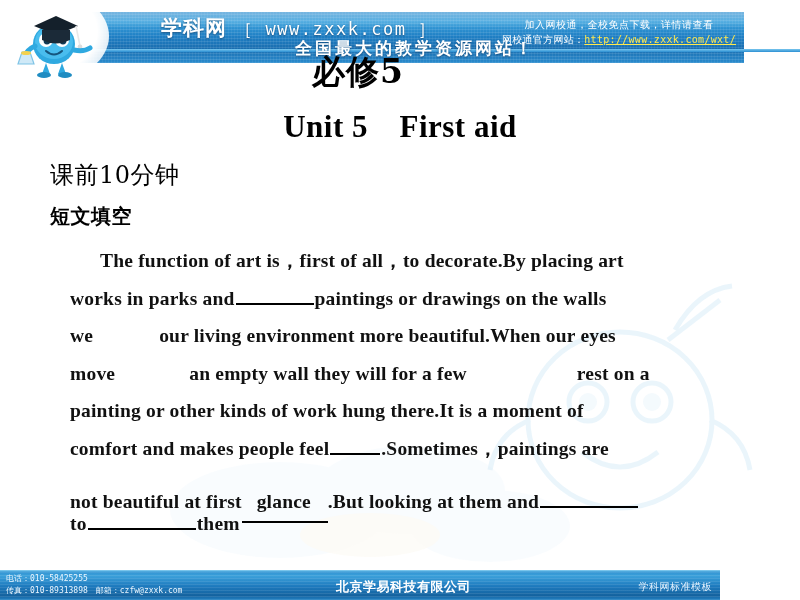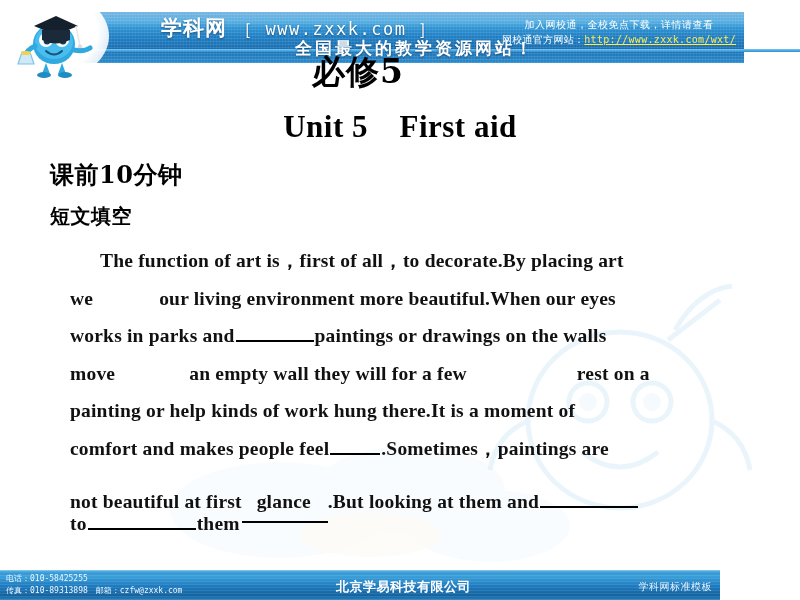--- a/index.html
+++ b/index.html
@@ -184,21 +184,21 @@
     font-size: 31px;
     color: #000000;
     letter-spacing: 0.5px;
   }
 
   .heading1 {
     position: absolute;
     left: 50px;
     top: 159px;
     font-family: "DejaVu Serif", serif;
-    font-weight: bold;
+    font-weight: normal;
     font-size: 24px;
     color: #000000;
     letter-spacing: 0.5px;
   }
   .heading2 {
     position: absolute;
     left: 50px;
     top: 203px;
     font-family: "DejaVu Serif", serif;
     font-weight: bold;
@@ -394,24 +394,24 @@
   </svg>
 
   <div class="title-main">必修5</div>
   <div class="title-sub">Unit 5　First aid</div>
 
   <div class="heading1">课前10分钟</div>
   <div class="heading2">短文填空</div>
 
   <div class="passage" id="passage">
       <div class="ln"><span class="indent"></span><span>The function of art is，first of all，to decorate.By placing art</span></div>
+      <div class="ln"><span>works in parks and</span><span class="blank" style="width: 78px;"></span><span>paintings or drawings on the walls</span></div>
       <div class="ln"><span>we</span><span class="blank-nb" style="width: 66px;"></span><span>our living environment more beautiful.When  our eyes</span></div>
-      <div class="ln"><span>works in parks and</span><span class="blank" style="width: 78px;"></span><span>paintings or drawings on the walls</span></div>
       <div class="ln"><span>move</span><span class="blank-nb" style="width: 74px;"></span><span>an empty wall they will for a few</span><span class="blank-nb" style="width: 110px;"></span><span>rest on a</span></div>
-      <div class="ln"><span>painting or help kinds of work hung there.It is a moment of</span></div>
+      <div class="ln"><span>painting or other kinds of work hung there.It is a moment of</span></div>
       <div class="ln"><span>comfort and makes people feel</span><span class="blank" style="width: 50px;"></span><span>.Sometimes，paintings are</span></div>
       <div class="ln"><span>not beautiful at first</span><span class="answer" style="min-width: 80px; text-align: center; margin-top: 16px;">glance</span><span>.But looking at them and</span><span class="blank" style="width: 98px;"></span></div>
       <div class="ln"><span>to</span><span class="blank" style="width: 108px;"></span><span>them</span></div>
     </div>
 
   <div class="footer">
     <div class="footer-topline"></div>
     <div class="foot-left">
       <div>电话：010-58425255</div>
       <div>传真：010-89313898　邮箱：czfw@zxxk.com</div>

